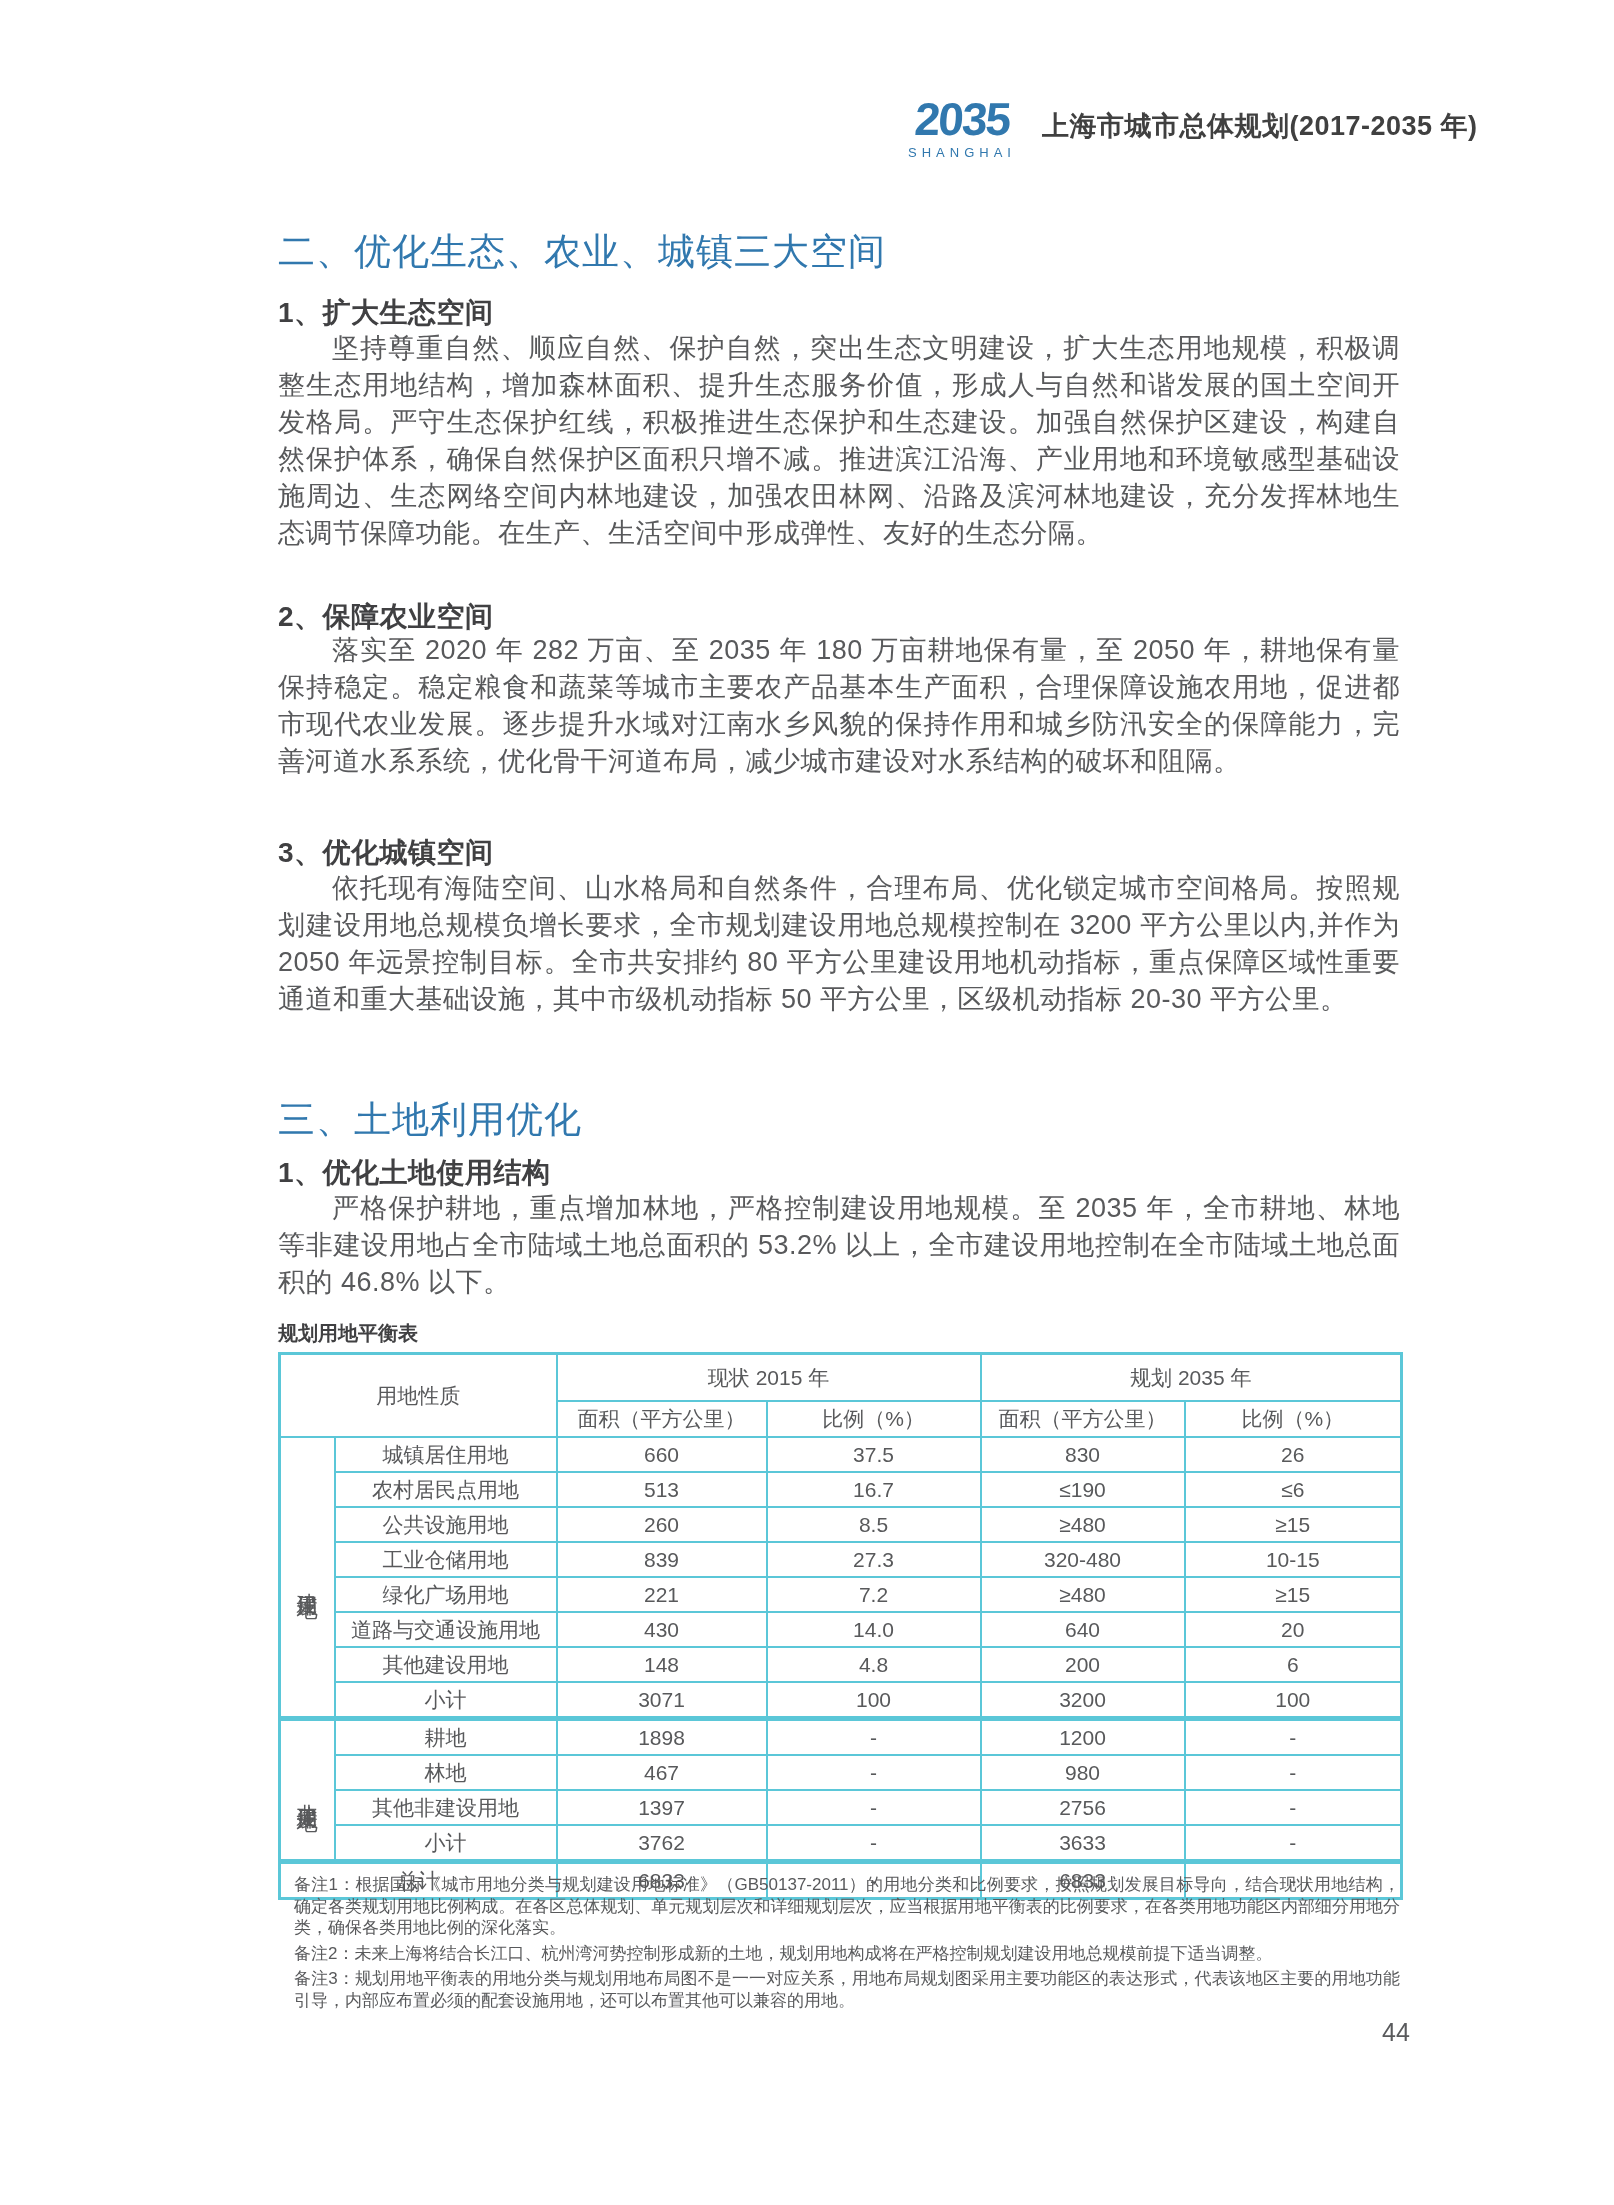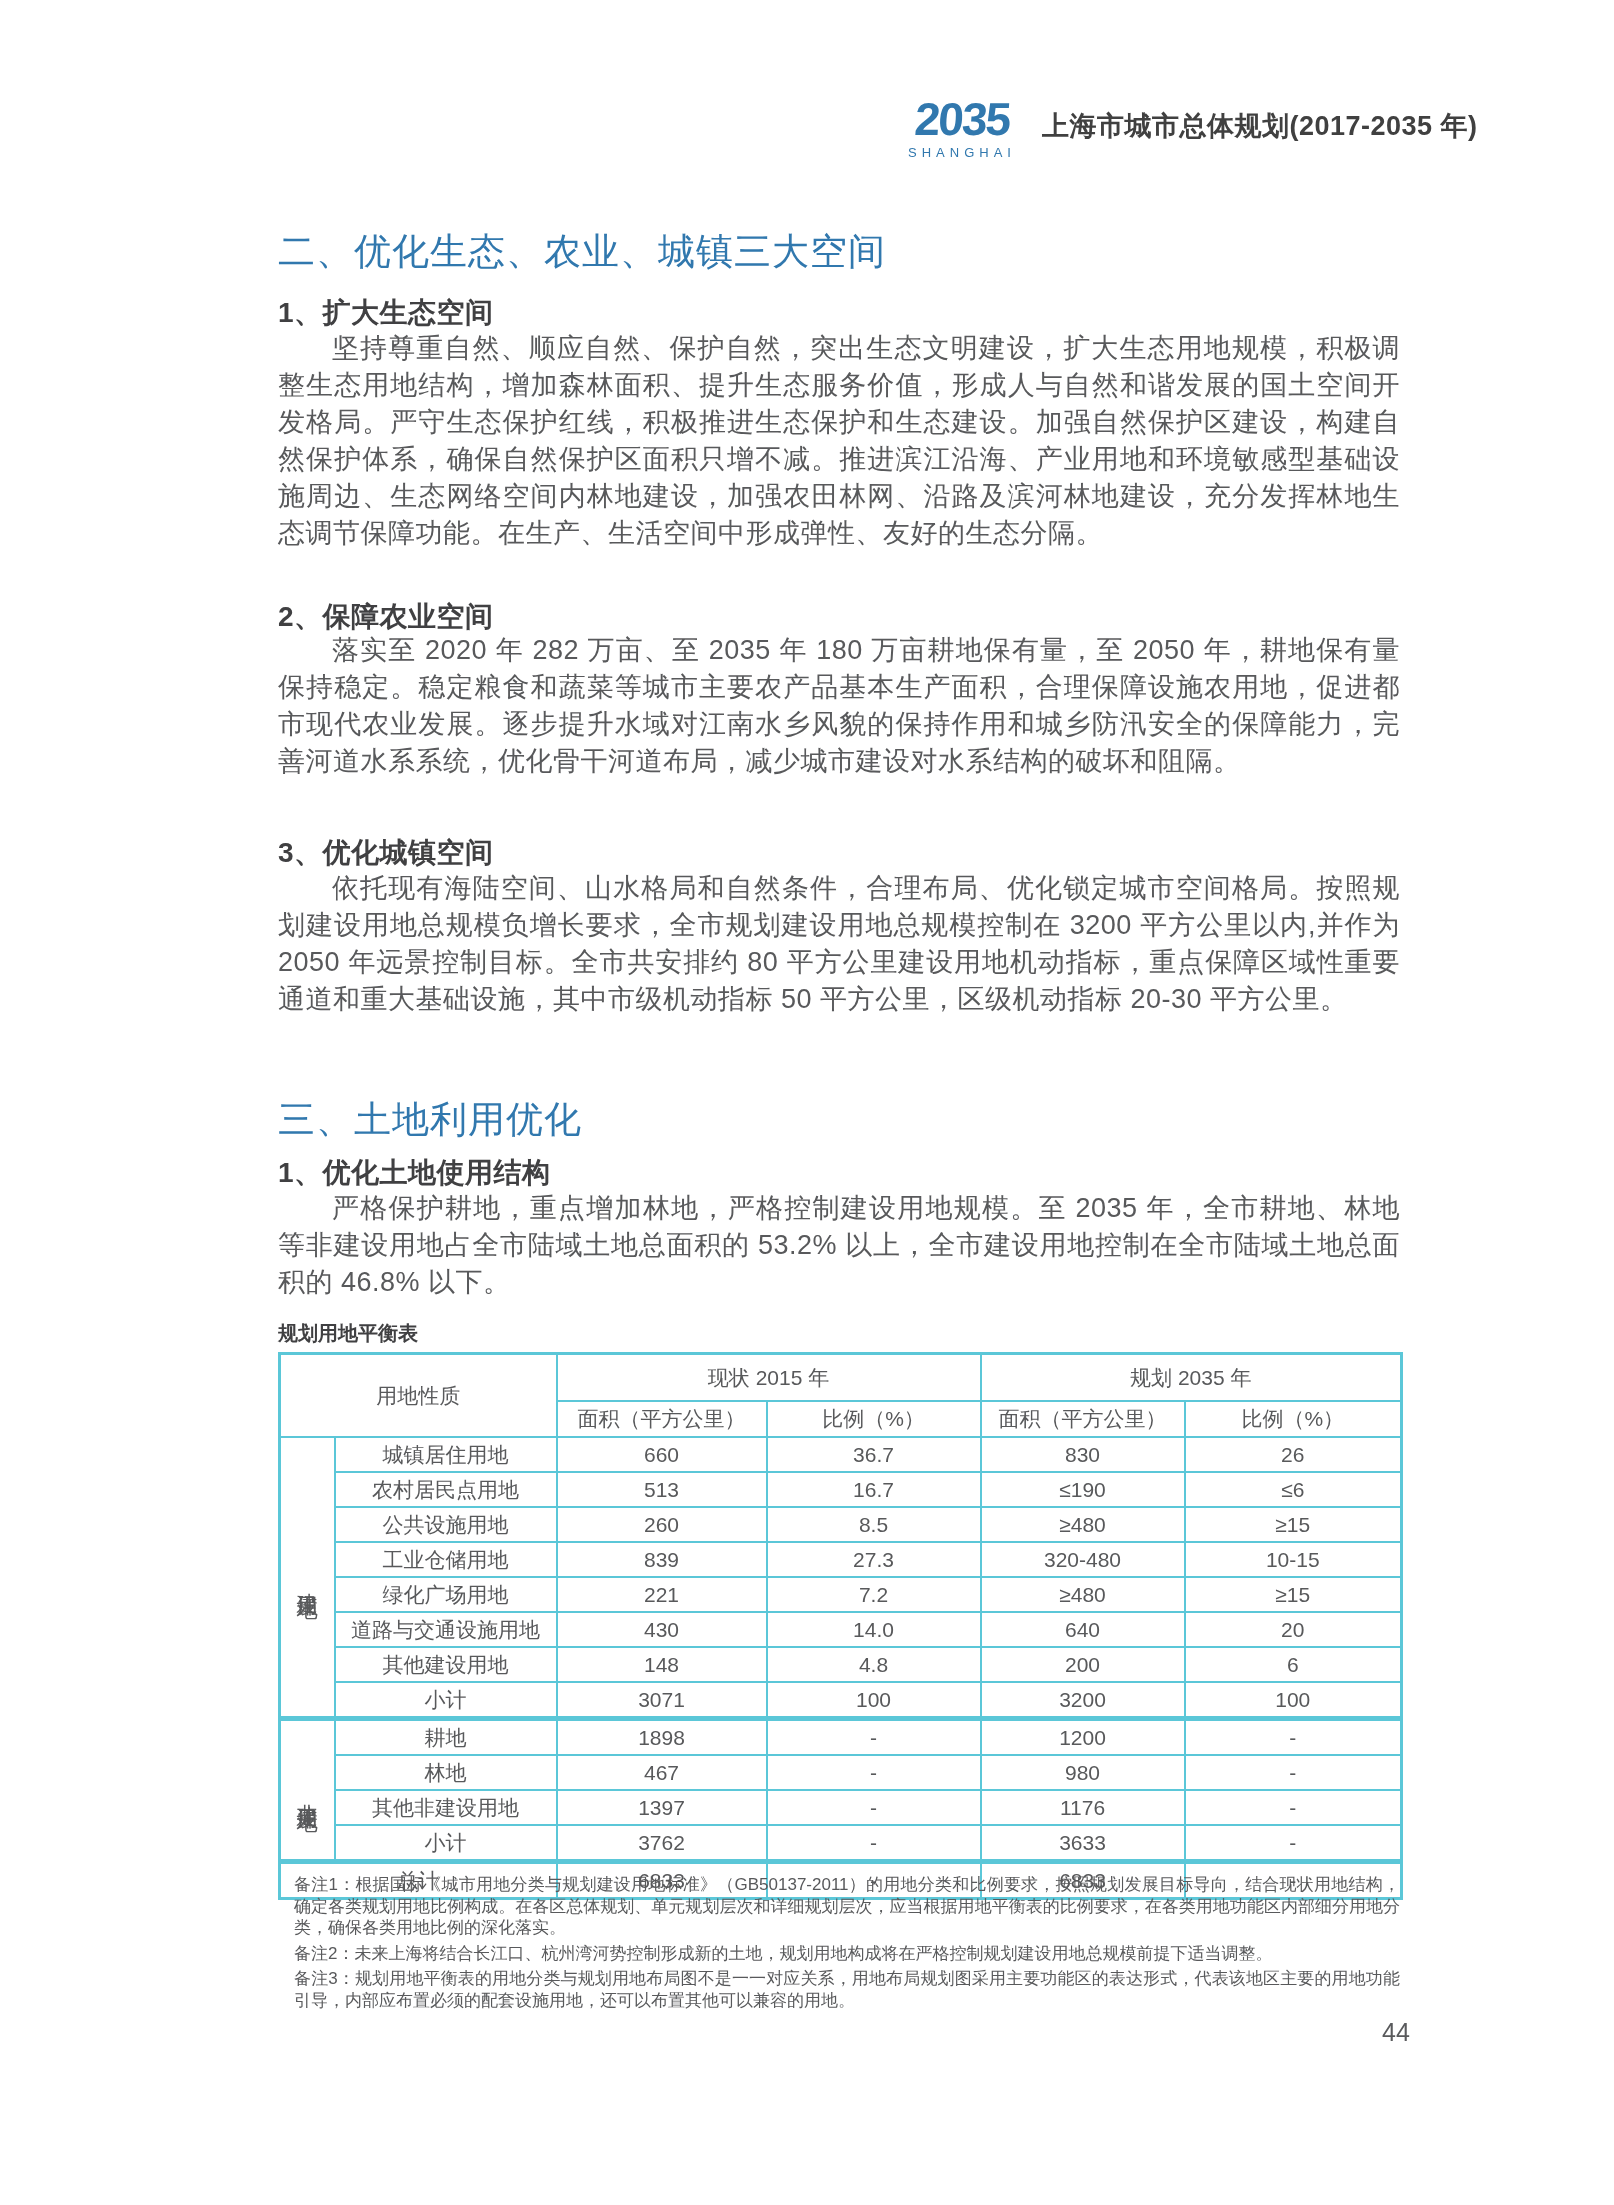--- a/index.html
+++ b/index.html
@@ -128,21 +128,21 @@
           <td>面积（平方公里）</td>
           <td>比例（%）</td>
           <td>面积（平方公里）</td>
           <td>比例（%）</td>
         </tr>
 
         <tr>
           <td rowspan="8" class="vcell"><span class="vlabel">建设用地</span></td>
           <td>城镇居住用地</td>
           <td>660</td>
-          <td>36.7</td>
+          <td>37.5</td>
           <td>830</td>
           <td>26</td>
         </tr>
         <tr>
           <td>农村居民点用地</td>
           <td>513</td>
           <td>16.7</td>
           <td>≤190</td>
           <td>≤6</td>
         </tr>
@@ -201,21 +201,21 @@
           <td>林地</td>
           <td>467</td>
           <td>-</td>
           <td>980</td>
           <td>-</td>
         </tr>
         <tr>
           <td>其他非建设用地</td>
           <td>1397</td>
           <td>-</td>
-          <td>1176</td>
+          <td>2756</td>
           <td>-</td>
         </tr>
         <tr>
           <td>小计</td>
           <td>3762</td>
           <td>-</td>
           <td>3633</td>
           <td>-</td>
         </tr>
 

